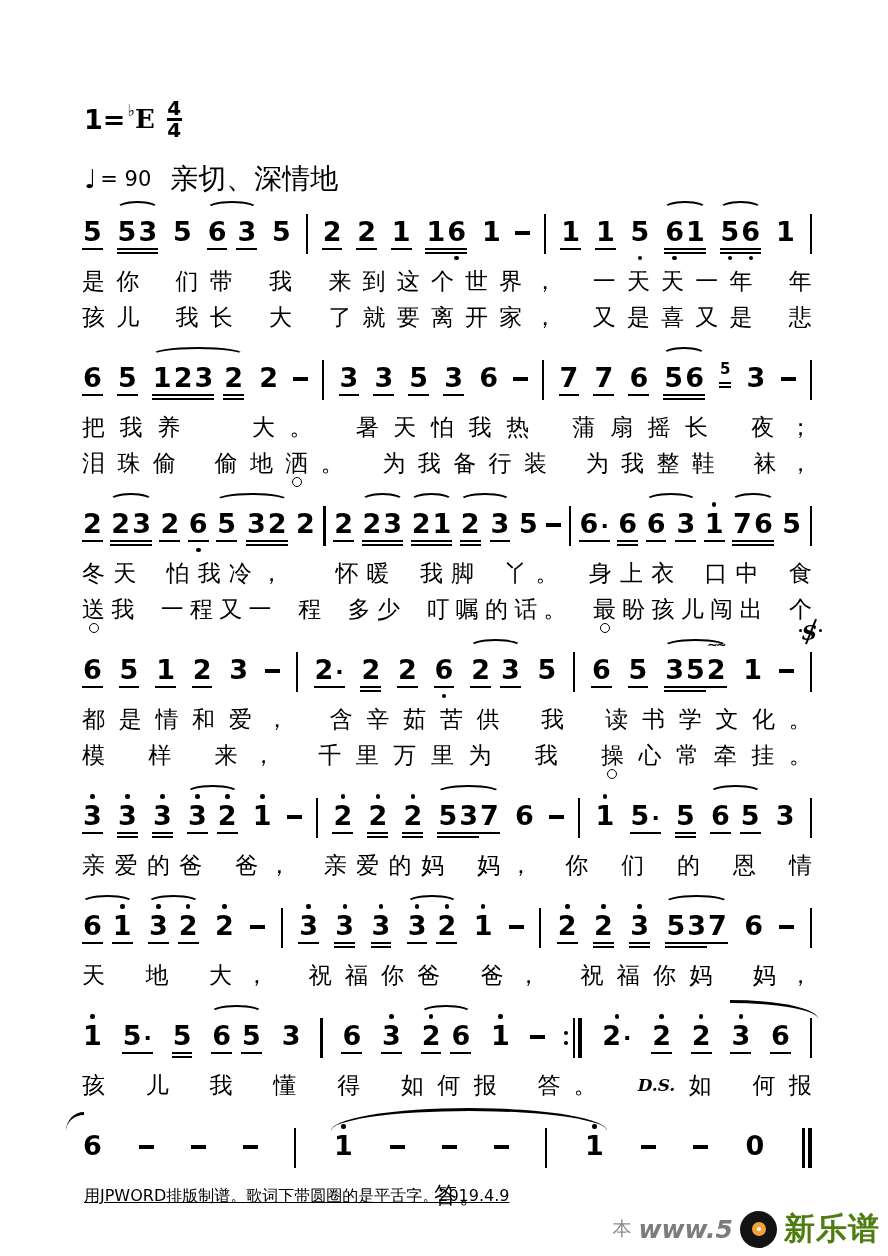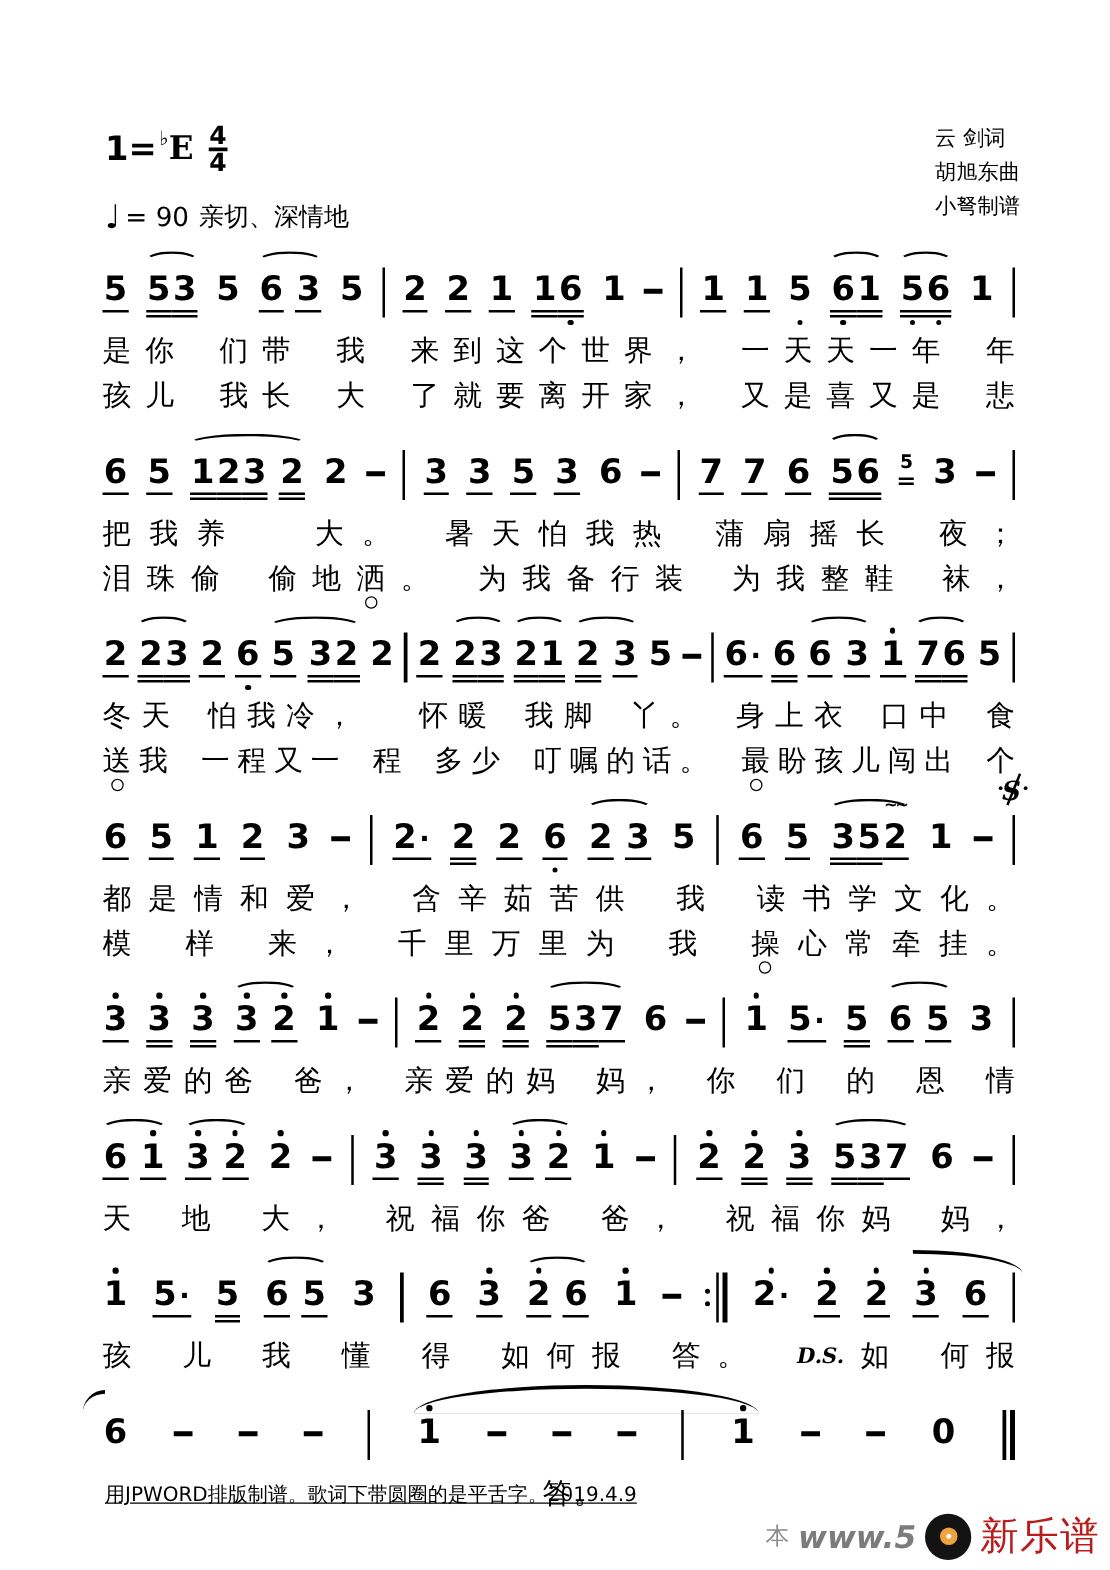--- a/index.html
+++ b/index.html
@@ -12,21 +12,21 @@
          font-size:41px;font-weight:bold;letter-spacing:3px;}
   .keyblock{position:absolute;left:84px;top:100px;font-weight:bold;font-size:27px;
             display:flex;align-items:center;}
   .flat{font-size:16px;vertical-align:top;position:relative;top:-9px;margin:0 0 0 2px;font-weight:bold;}
   .keynote{font-family:"DejaVu Serif",serif;font-weight:bold;font-size:26px;}
   .meter{display:inline-flex;flex-direction:column;align-items:center;margin-left:12px;
          font-size:20px;line-height:17px;font-weight:bold;}
   .meter .fbar{width:15px;height:2.5px;background:#000;margin:1px 0;}
   .tempo{position:absolute;left:84px;top:160px;font-size:21px;display:flex;align-items:center;gap:4px;}
   .tempo .tnote{font-size:26px;line-height:20px;}
-  .tempo .texp{font-size:20px;margin-left:4px;}
+  .tempo .texp{font-size:28px;margin-left:15px;}
   .credits{position:absolute;right:72px;top:98px;text-align:left;font-size:17px;line-height:27px;
            font-family:"DejaVu Serif",serif;}
 
   
   .score{position:absolute;left:82px;top:200px;width:730px;}
   .system{margin-bottom:10px;}
   .notes-row{display:flex;justify-content:space-between;align-items:flex-start;
              position:relative;padding:18px 0 16px 0;height:30px;}
   .tok{position:relative;display:inline-flex;}
   .seg{position:relative;display:inline-block;padding:0 1px;}
@@ -79,21 +79,21 @@
   
   .footer{position:absolute;left:84px;top:1186px;font-size:16px;text-decoration:underline;}
   .wm{position:absolute;right:8px;bottom:6px;display:flex;align-items:center;gap:7px;}
   .wm-pre{color:#8d8d8d;font-size:19px;}
   .wm-url{color:#7c7c7c;font-style:italic;font-weight:bold;font-size:25px;}
   .wm-disc{width:37px;height:37px;border-radius:50%;background:#131313;position:relative;flex:none;}
   .wm-disc::before{content:"";position:absolute;left:50%;top:50%;transform:translate(-50%,-50%);
                    width:14px;height:14px;border-radius:50%;background:#f0a23c;}
   .wm-disc::after{content:"";position:absolute;left:50%;top:50%;transform:translate(-50%,-50%);
                   width:4px;height:4px;border-radius:50%;background:#fff;}
-  .wm-brand{font-size:31px;font-weight:normal;color:#b91c1c;letter-spacing:1px;}
+  .wm-brand{font-size:31px;font-weight:bold;color:#4d7c0f;letter-spacing:1px;}
 </style>
 </head>
 <body>
 
 <div class="page">
 
 
   <div class="keyblock">
     <span>1=</span>
       <span class="flat">♭</span>
@@ -104,25 +104,20 @@
       <span>4</span>
     </span>
   </div>
 
   <div class="tempo">
     <span class="tnote">♩</span>
     <span>= 90</span>
     <span class="texp">亲切、深情地</span>
   </div>
 
-  <div class="credits">
-    <div>云  剑词</div>
-    <div>胡旭东曲</div>
-    <div>小弩制谱</div>
-  </div>
 
   <div class="score" id="score">
       <div class="system">
         <div class="notes-row">
           <div class="tok">
             <span class="seg"><span class="num">5</span><i class="ul u1"></i></span>
           </div>
           <div class="tok">
             <div class="arc"></div>
             <span class="seg"><span class="num">5</span><i class="ul u1"></i><i class="ul u2"></i></span>

